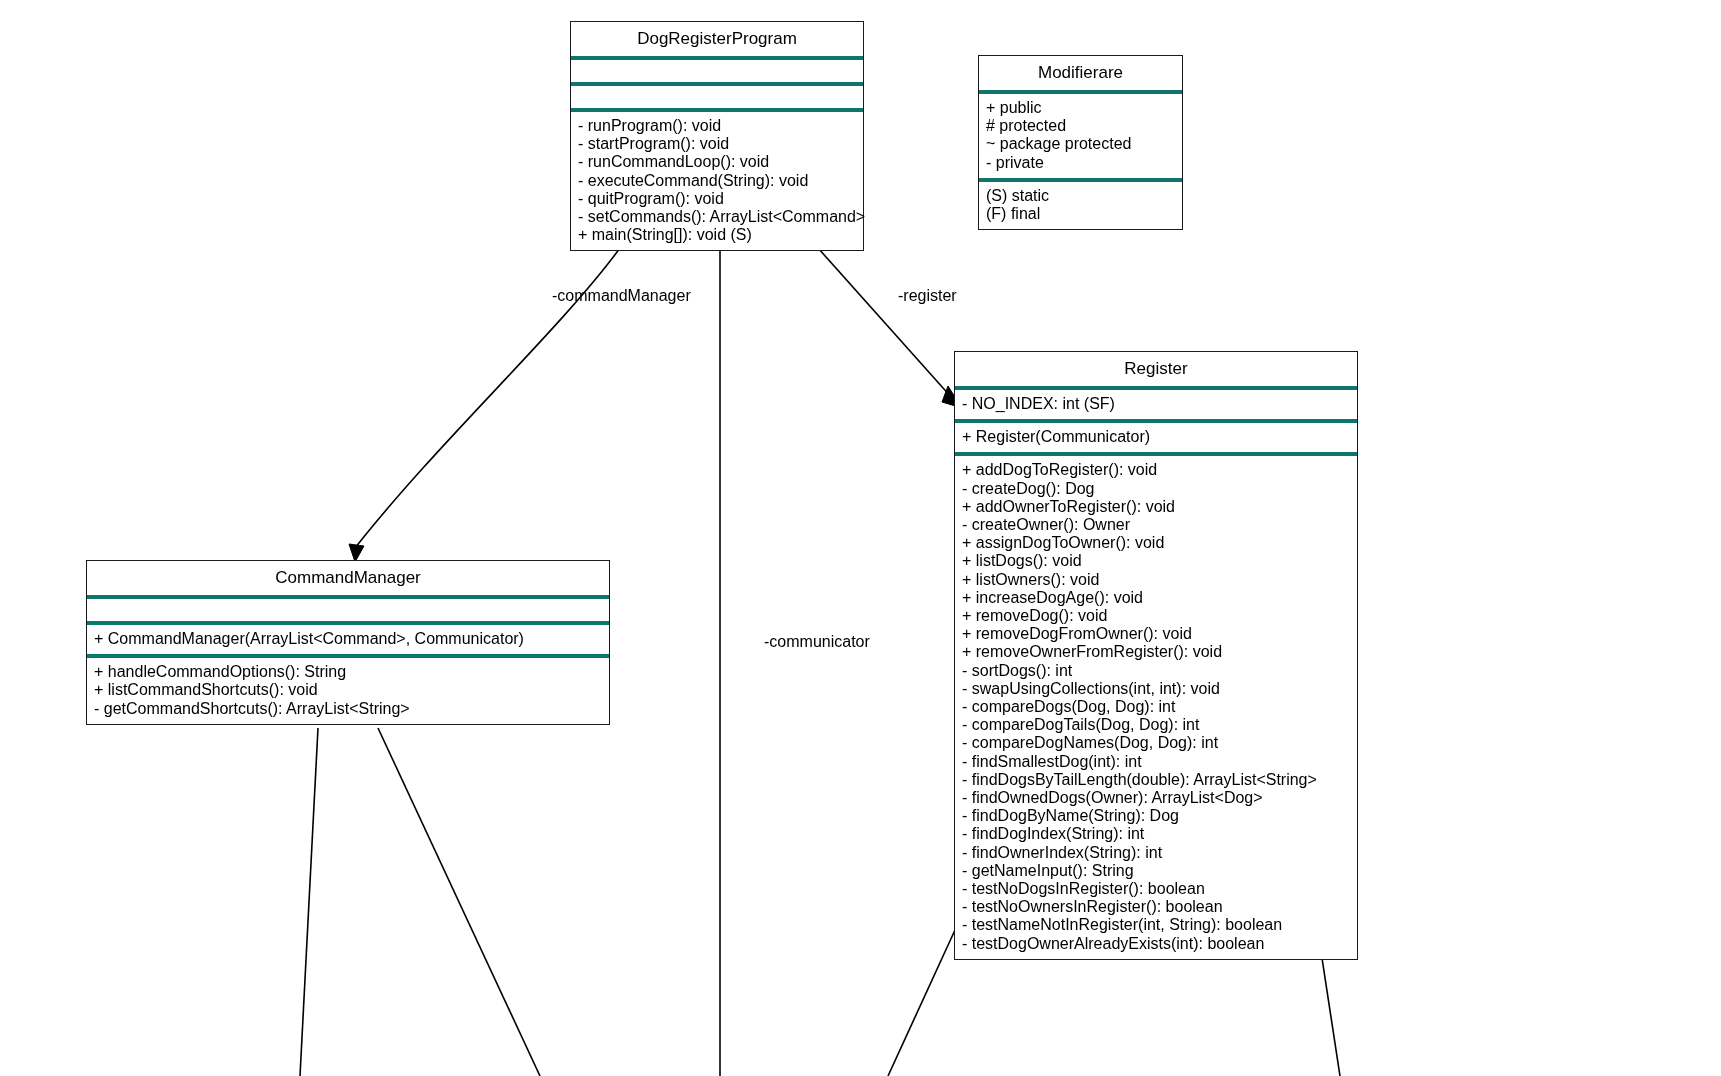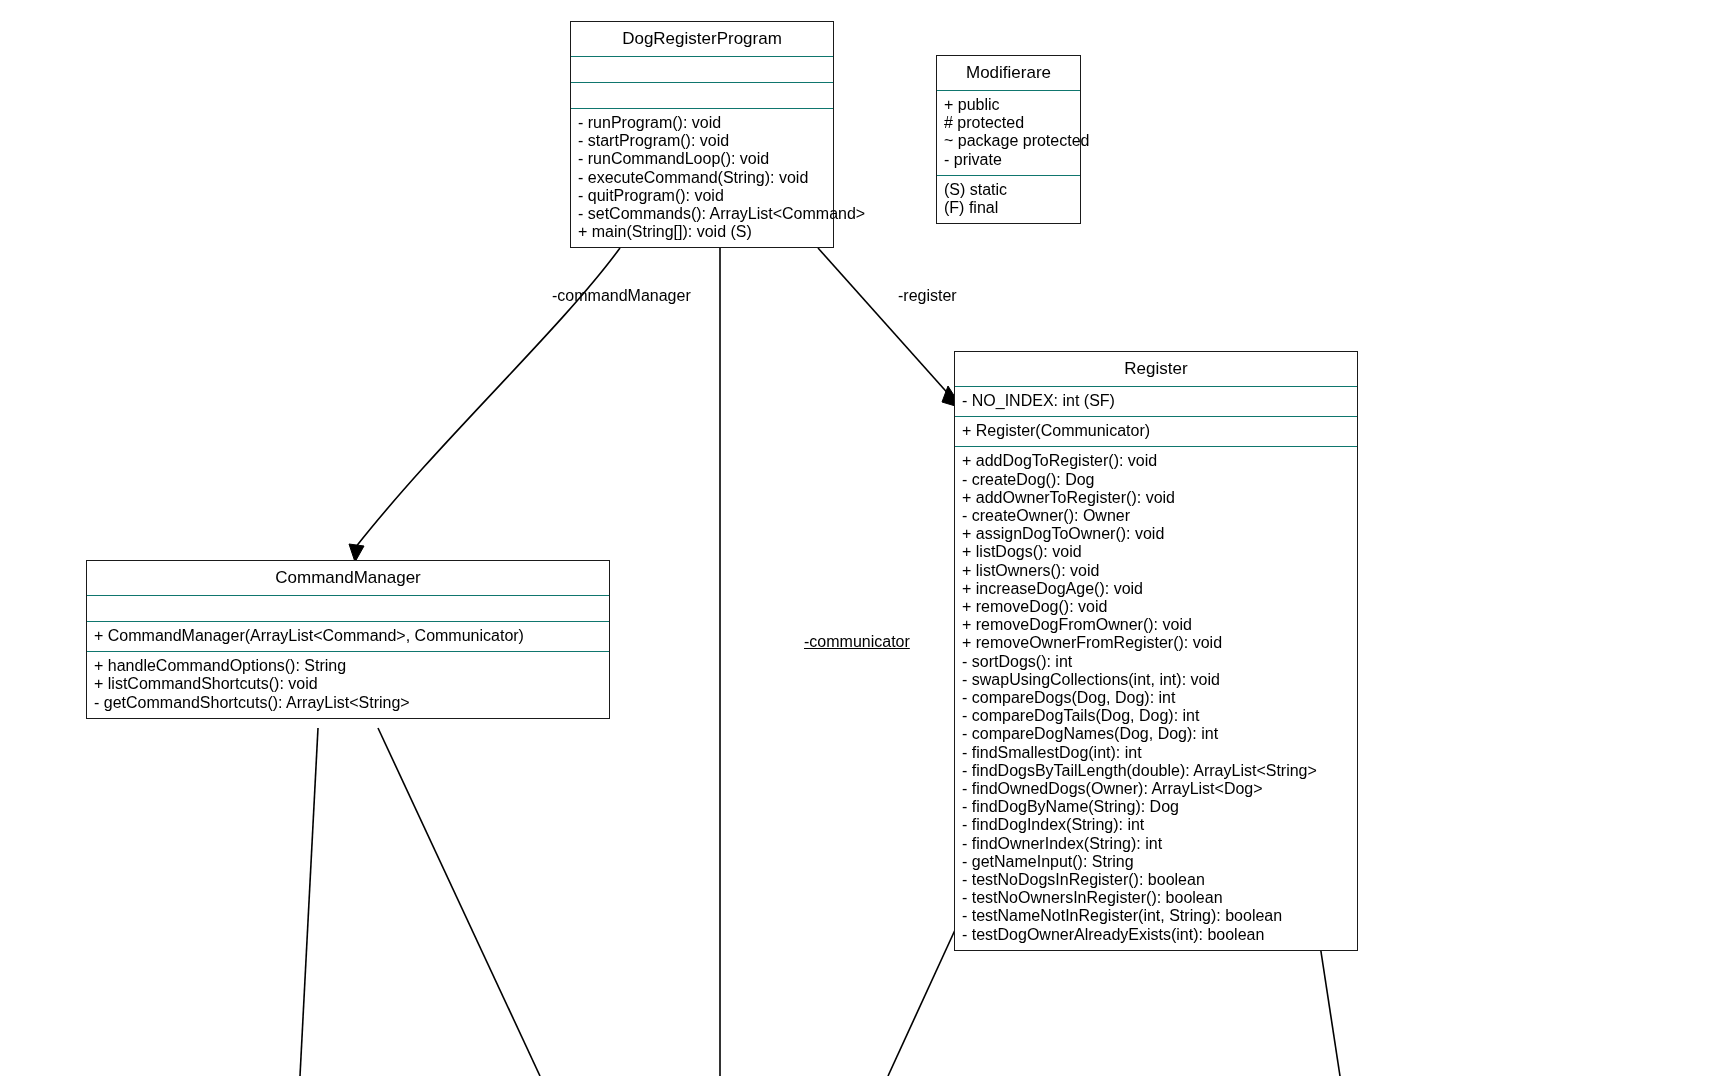--- a/index.html
+++ b/index.html
@@ -34,21 +34,21 @@
   }
   .uml-title {
     text-align: center;
     font-size: 17px;
     line-height: 1;
     padding: 8px 6px 9px 6px;
     box-sizing: border-box;
     white-space: nowrap;
   }
   .uml-sep {
-    border-top: 1px solid #0f766e;
+    border-top: 4px solid #0f766e;
   }
   .uml-compartment {
     box-sizing: border-box;
     padding: 5px 7px 6px 7px;
   }
   .uml-compartment.empty {
     height: 26px;
     padding: 0;
   }
   .uml-row {
@@ -106,36 +106,36 @@
     <path d="M 818 248 L 952 398"></path>
     <polygon points="962,408 942,402 948,386"></polygon>
 
     <line x1="318" y1="728" x2="300" y2="1076"></line>
     <line x1="378" y1="728" x2="540" y2="1076"></line>
 
     <line x1="955" y1="930" x2="888" y2="1076"></line>
     <line x1="1318" y1="932" x2="1340" y2="1076"></line>
   </svg>
 
-  <div class="uml-class" id="cls-dogregisterprogram" style="left:570px; top:21px; width:264px;">
+  <div class="uml-class" id="cls-dogregisterprogram" style="left:570px; top:21px; width:294px;">
     <div class="uml-title">DogRegisterProgram</div>
     <div class="uml-compartment empty uml-sep"></div>
     <div class="uml-compartment empty uml-sep"></div>
     <div class="uml-compartment uml-sep">
       <div class="uml-row">- runProgram(): void</div>
       <div class="uml-row">- startProgram(): void</div>
       <div class="uml-row">- runCommandLoop(): void</div>
       <div class="uml-row">- executeCommand(String): void</div>
       <div class="uml-row">- quitProgram(): void</div>
       <div class="uml-row">- setCommands(): ArrayList&lt;Command&gt;</div>
       <div class="uml-row">+ main(String[]): void (S)</div>
     </div>
   </div>
 
-  <div class="uml-class" id="cls-modifierare" style="left:936px; top:55px; width:145px;">
+  <div class="uml-class" id="cls-modifierare" style="left:978px; top:55px; width:205px;">
     <div class="uml-title">Modifierare</div>
     <div class="uml-compartment uml-sep">
       <div class="uml-row">+ public</div>
       <div class="uml-row"># protected</div>
       <div class="uml-row">~ package protected</div>
       <div class="uml-row">- private</div>
     </div>
     <div class="uml-compartment uml-sep">
       <div class="uml-row">(S) static</div>
       <div class="uml-row">(F) final</div>
@@ -189,15 +189,15 @@
       <div class="uml-row">- getNameInput(): String</div>
       <div class="uml-row">- testNoDogsInRegister(): boolean</div>
       <div class="uml-row">- testNoOwnersInRegister(): boolean</div>
       <div class="uml-row">- testNameNotInRegister(int, String): boolean</div>
       <div class="uml-row">- testDogOwnerAlreadyExists(int): boolean</div>
     </div>
   </div>
 
   <div class="edge-label" style="left:516px; top:288px;">-commandManager</div>
   <div class="edge-label" style="left:862px; top:288px;">-register</div>
-  <div class="edge-label" style="left:768px; top:634px;text-decoration:underline;">-communicator</div>
+  <div class="edge-label" style="left:728px; top:634px;">-communicator</div>
 
 </div>
 
 </body></html>

